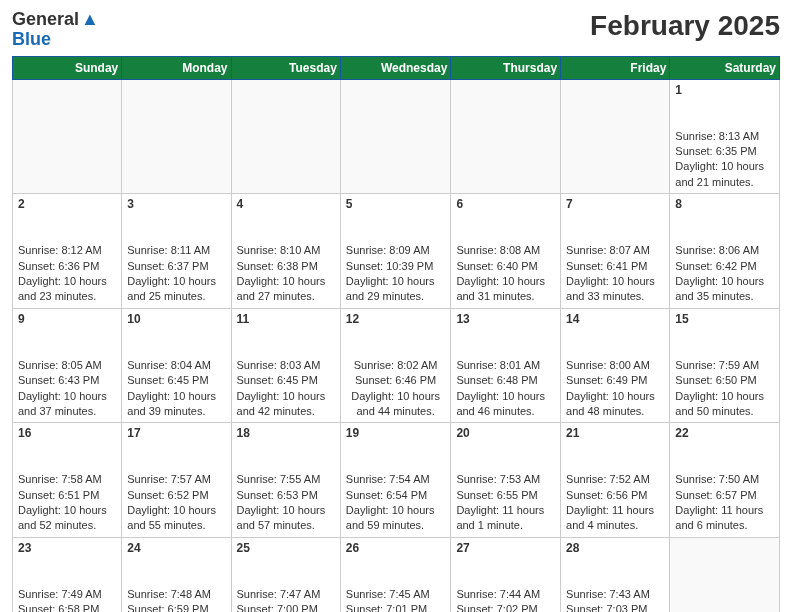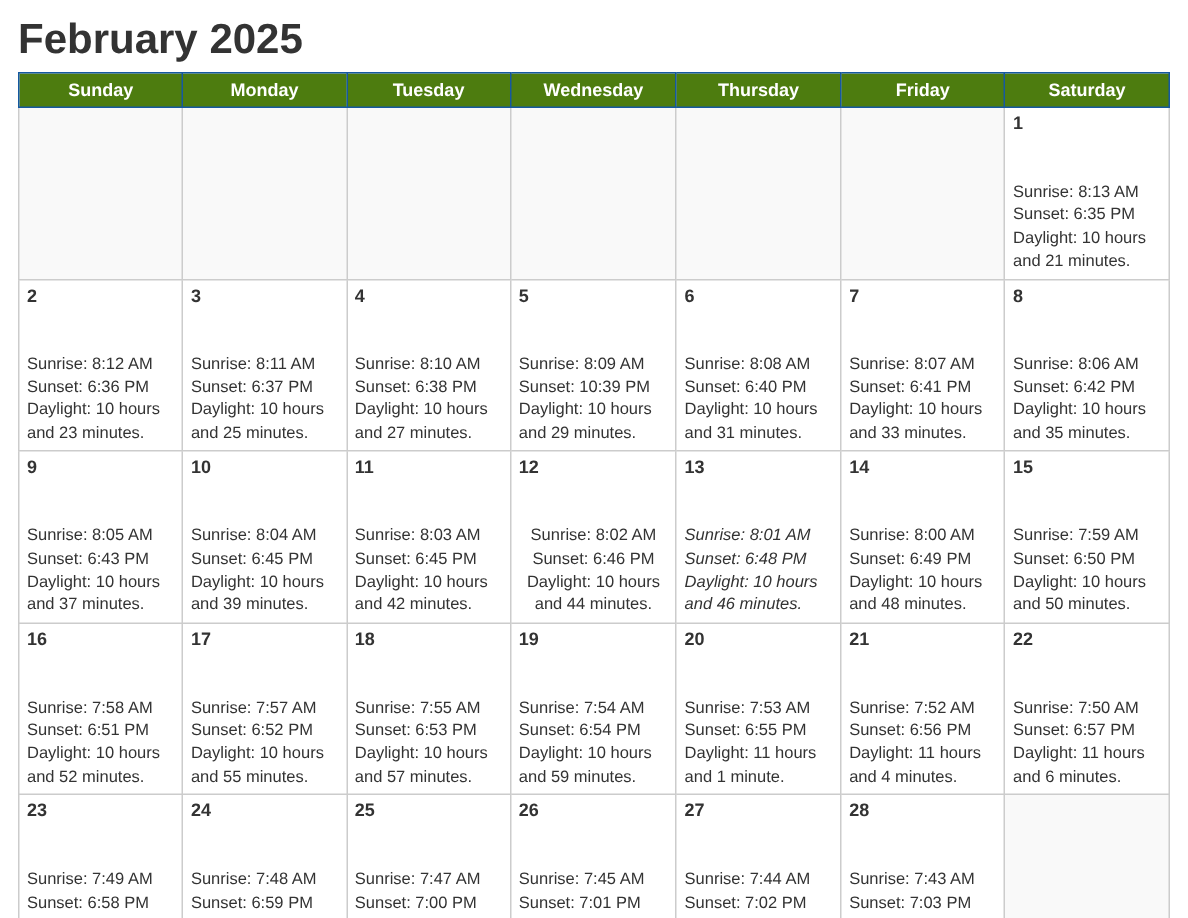--- a/index.html
+++ b/index.html
@@ -42,23 +42,23 @@
     .sub-title {
       font-size: 13px;
       color: #555;
     }
     .calendar {
       width: 100%;
       border-collapse: collapse;
       border: 1px solid #ccc;
     }
     .calendar th {
-      background: #4d7c0f;
+      background: #15803d;
       color: #fff;
-      text-align: center;
+      text-align: right;
       padding: 4px 3px;
       font-size: 12px;
       font-weight: bold;
       border: 1px solid #1558a0;
     }
     .calendar td {
       border: 1px solid #ccc;
       vertical-align: top;
       padding: 3px 5px;
       width: 113px;
@@ -82,20 +82,28 @@
       color: #333;
       line-height: 1.4;
       margin-top: 32px;
     }
   </style>
 </head>
 <body>
 
 <div class="container">
   <div class="header">
+    <div class="logo">
+      <div>
+        <div class="logo-text">
+          <span style="color:#333;">General</span><span style="color:#1a6bb5; display:inline-block; margin-left:2px;">▲</span><br>
+          <span style="color:#1a6bb5;">Blue</span>
+        </div>
+      </div>
+    </div>
     <div class="title-block">
       <div class="main-title">February 2025</div>
     </div>
   </div>
 
   <table class="calendar">
     <thead>
       <tr>
         <th>Sunday</th>
         <th>Monday</th>
@@ -185,21 +193,21 @@
 Daylight: 10 hours and 42 minutes.</div>
           </td>
           <td>
             <span class="day-num">12</span>
             <div class="day-info" style="white-space: pre-line; text-align: center;">Sunrise: 8:02 AM
 Sunset: 6:46 PM
 Daylight: 10 hours and 44 minutes.</div>
           </td>
           <td>
             <span class="day-num">13</span>
-            <div class="day-info" style="white-space: pre-line; font-style: italic;">Sunrise: 8:01 AM
+            <div class="day-info" style="white-space: pre-line;">Sunrise: 8:01 AM
 Sunset: 6:48 PM
 Daylight: 10 hours and 46 minutes.</div>
           </td>
           <td>
             <span class="day-num">14</span>
             <div class="day-info" style="white-space: pre-line;">Sunrise: 8:00 AM
 Sunset: 6:49 PM
 Daylight: 10 hours and 48 minutes.</div>
           </td>
           <td>

